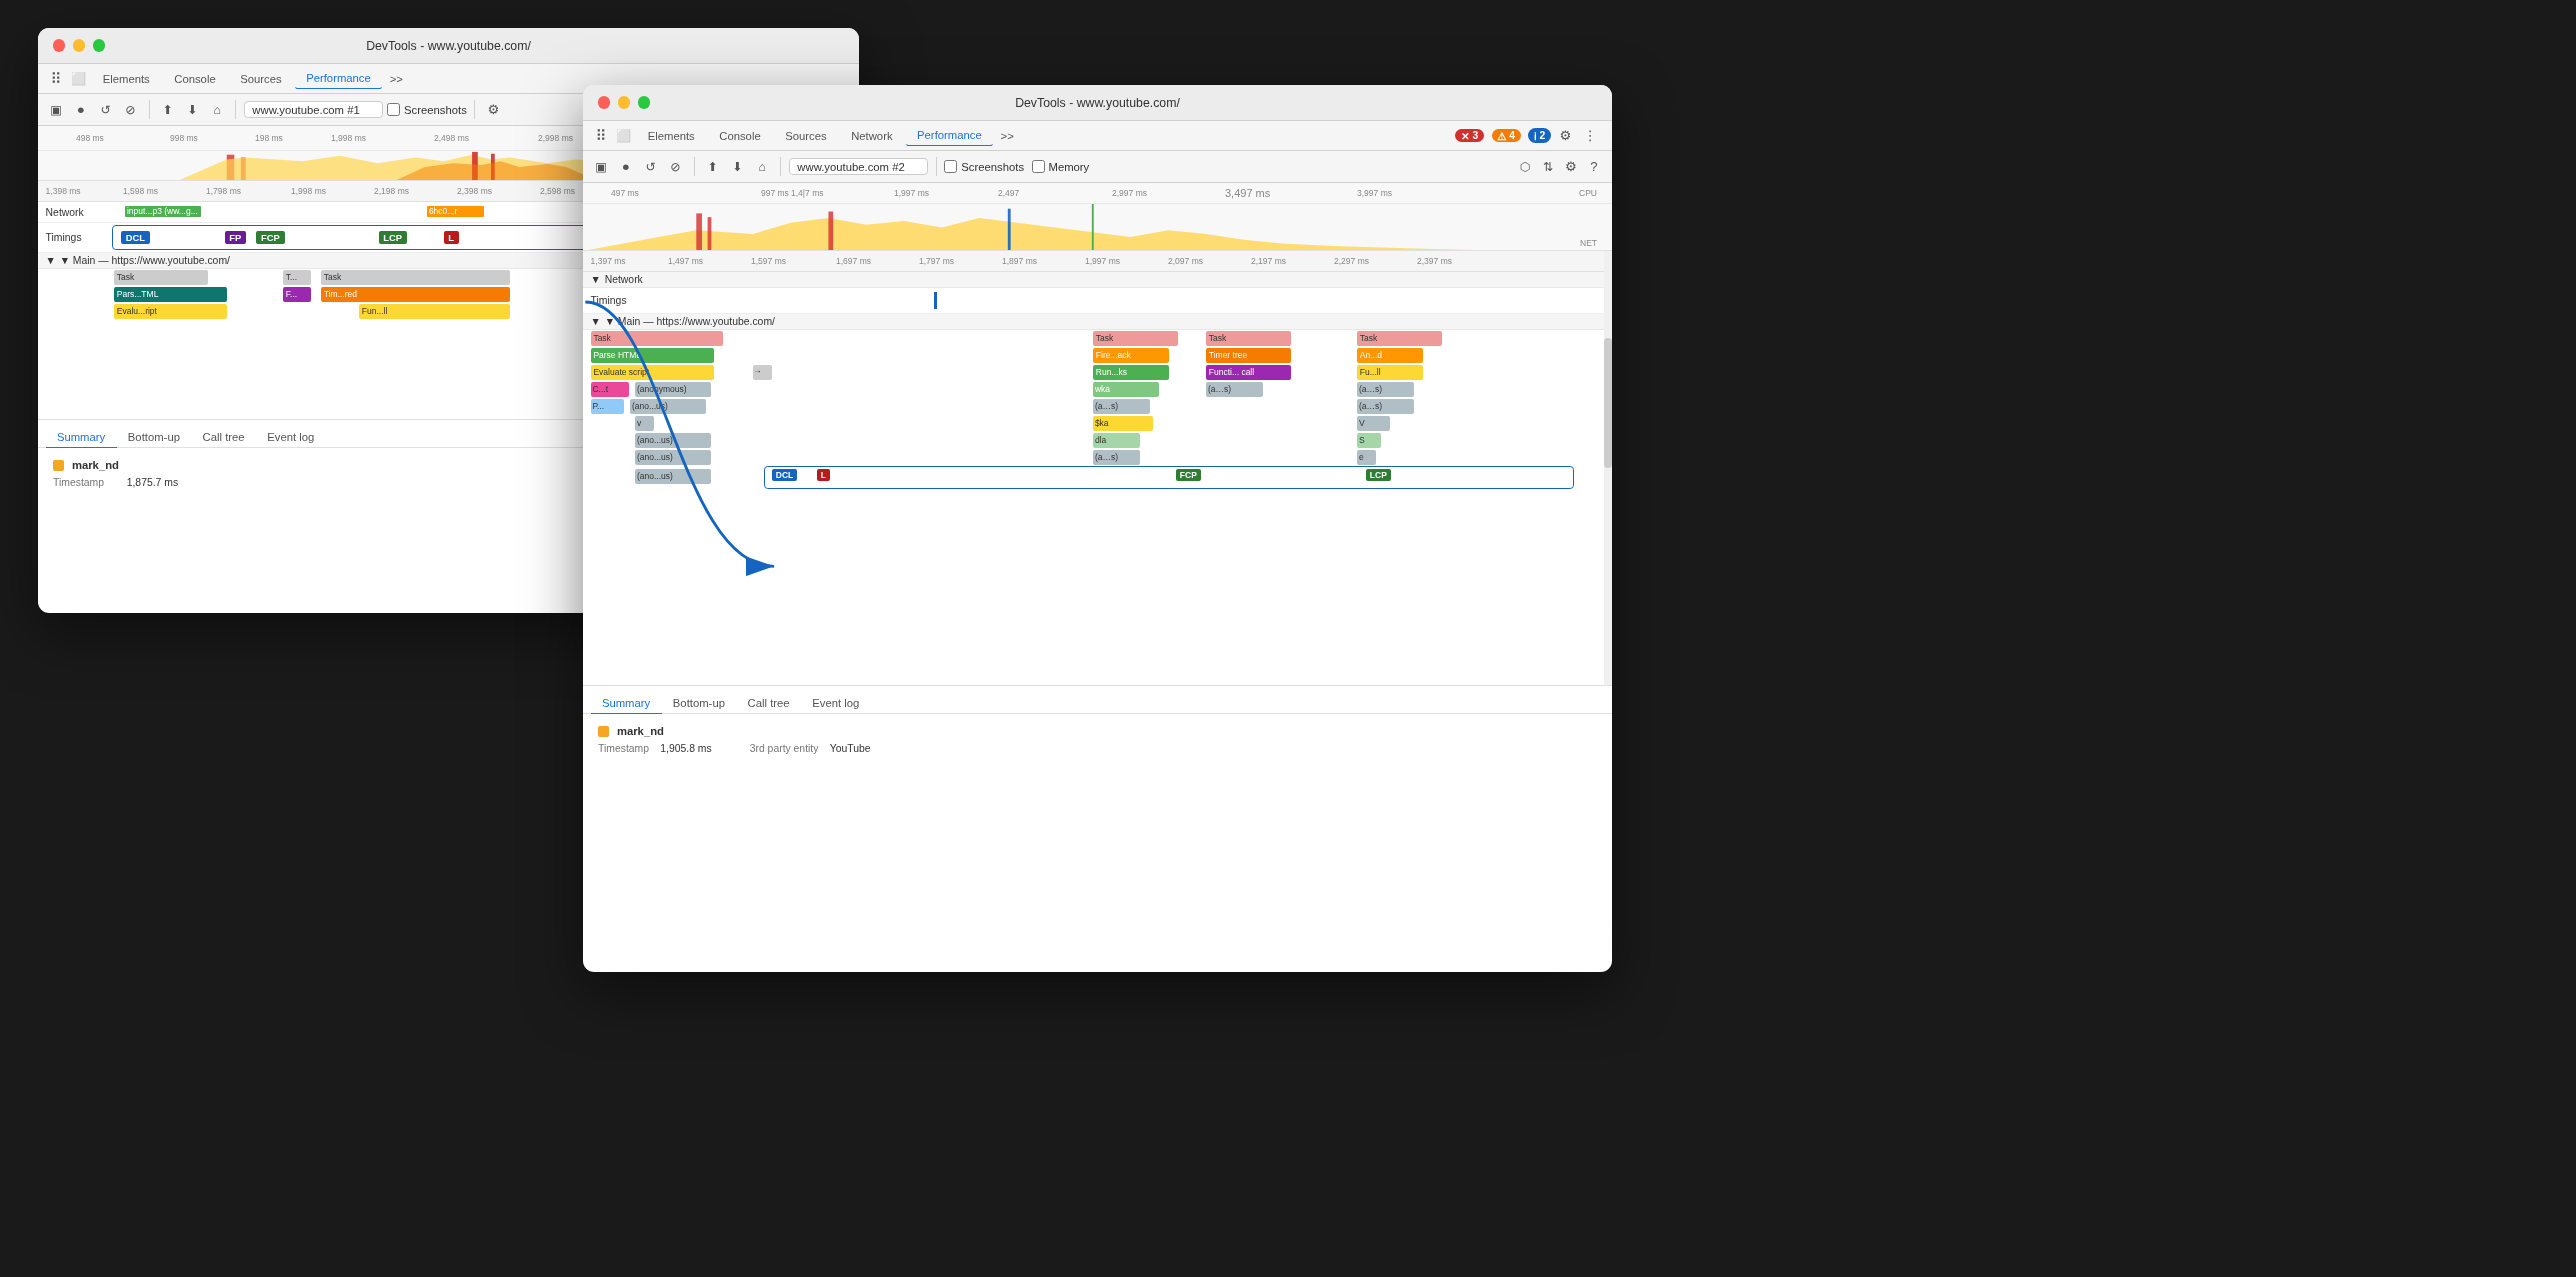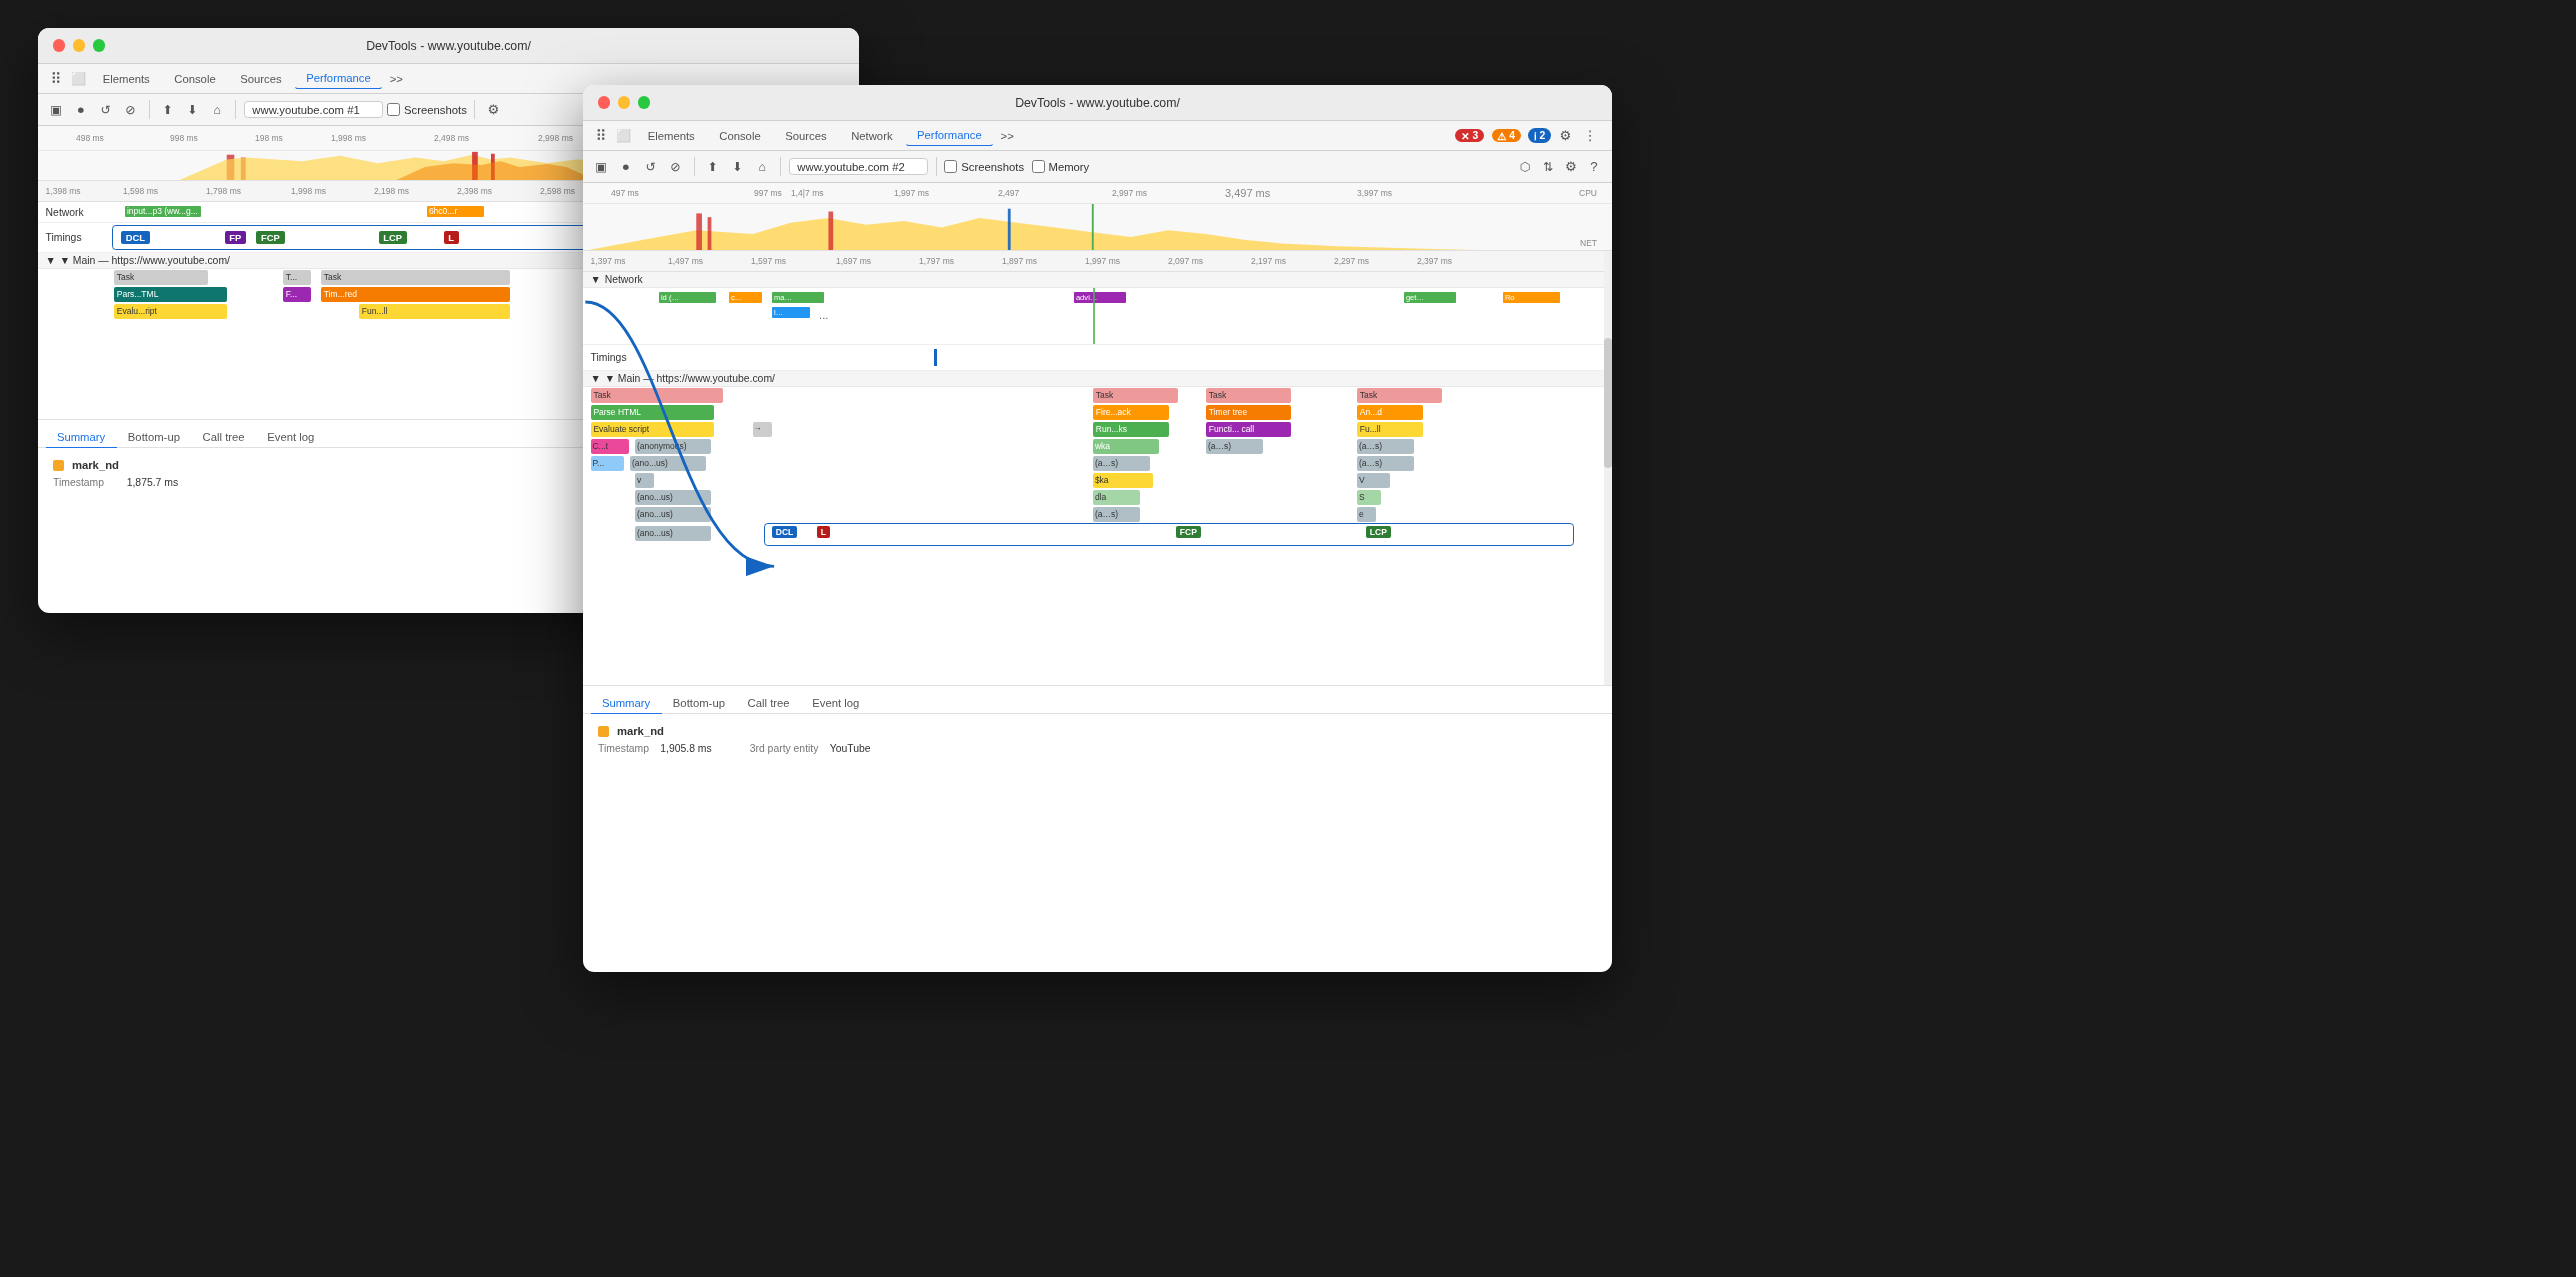--- a/index.html
+++ b/index.html
@@ -516,21 +516,21 @@
       <div class="toolbar-icon">⇅</div>
       <div class="gear-icon-btn">⚙</div>
       <div class="gear-icon-btn">?</div>
     </div>
   </div>
 
   <div class="mini-timeline" style="height:68px;">
 
     <div style="height:21px;background:#f8f8f8;border-bottom:0.9px solid #e8e8e8;display:flex;align-items:center;overflow:hidden;position:relative;">
       <span style="font-size:8.5px;color:#888;position:absolute;left:28px;">497 ms</span>
-      <span style="font-size:8.5px;color:#888;position:absolute;left:123px;padding-left:48px;">997 ms</span>
+      <span style="font-size:8.5px;color:#888;position:absolute;left:130px;padding-left:48px;">997 ms</span>
       <span style="font-size:8.5px;color:#888;position:absolute;left:208px;">1,4<span style="font-size:8.5px;color:#888">|</span>7 ms</span>
       <span style="font-size:8.5px;color:#888;position:absolute;left:311px;">1,997 ms</span>
       <span style="font-size:8.5px;color:#888;position:absolute;left:415px;">2,497</span>
       <span style="font-size:8.5px;color:#888;position:absolute;left:529px;">2,997 ms</span>
       <span style="font-size:11px;color:#888;position:absolute;left:642px;">3,497 ms</span>
       <span style="font-size:8.5px;color:#888;position:absolute;left:774px;">3,997 ms</span>
 
       <span style="font-size:8.5px;color:#888;position:absolute;right:15px;">CPU</span>
     </div>
 
@@ -566,34 +566,20 @@
       <span style="font-size:8.5px;color:#888;position:absolute;left:668px;">2,197 ms</span>
       <span style="font-size:8.5px;color:#888;position:absolute;left:751px;">2,297 ms</span>
       <span style="font-size:8.5px;color:#888;position:absolute;left:834px;">2,397 ms</span>
     </div>
 
     <div class="section-label">
       <span>▼</span>
       <span>Network</span>
     </div>
 
-    <div style="height:57px;background:#fff;border-bottom:0.9px solid #eee;position:relative;overflow:hidden;">
-
-      <div style="position:absolute;top:3.8px;left:76px;width:57px;height:11.3px;background:#4caf50;border-radius:0.9px;font-size:7.6px;color:#fff;padding:0 1.9px;overflow:hidden;display:flex;align-items:center;">id (…</div>
-      <div style="position:absolute;top:3.8px;left:189px;width:52px;height:11.3px;background:#4caf50;border-radius:0.9px;font-size:7.6px;color:#fff;padding:0 1.9px;overflow:hidden;display:flex;align-items:center;">ma…</div>
-      <div style="position:absolute;top:3.8px;left:146px;width:33px;height:11.3px;background:#ff9800;border-radius:0.9px;font-size:7.6px;color:#fff;padding:0 1.9px;overflow:hidden;display:flex;align-items:center;">c…</div>
-      <div style="position:absolute;top:19px;left:189px;width:38px;height:11.3px;background:#2196f3;border-radius:0.9px;font-size:7.6px;color:#fff;padding:0 1.9px;overflow:hidden;display:flex;align-items:center;">l…</div>
-      <div style="position:absolute;top:3.8px;left:491px;width:52px;height:11.3px;background:#9c27b0;border-radius:0.9px;font-size:7.6px;color:#fff;padding:0 1.9px;overflow:hidden;display:flex;align-items:center;">advi…</div>
-      <div style="position:absolute;top:3.8px;left:821px;width:52px;height:11.3px;background:#4caf50;border-radius:0.9px;font-size:7.6px;color:#fff;padding:0 1.9px;overflow:hidden;display:flex;align-items:center;">get…</div>
-      <div style="position:absolute;top:3.8px;left:920px;width:57px;height:11.3px;background:#ff9800;border-radius:0.9px;font-size:7.6px;color:#fff;padding:0 1.9px;overflow:hidden;display:flex;align-items:center;">Ro</div>
-
-      <span style="position:absolute;top:21px;left:236px;font-size:11.3px;color:#666;">...</span>
-
-      <div style="position:absolute;top:0;left:510px;width:1.9px;height:100%;background:#4caf50;opacity:0.8;"></div>
-    </div>
 
     <div style="height:26.4px;display:flex;align-items:center;border-bottom:0.9px solid #eee;background:#fff;position:relative;">
       <span style="font-size:10.4px;color:#333;padding:0 7.6px;min-width:68px;">Timings</span>
 
       <div style="flex:1;position:relative;height:100%;display:flex;align-items:center;">
         <div style="position:absolute;left:283px;width:2.8px;height:17px;background:#1565c0;"></div>
       </div>
     </div>
 
     <div class="section-label">

